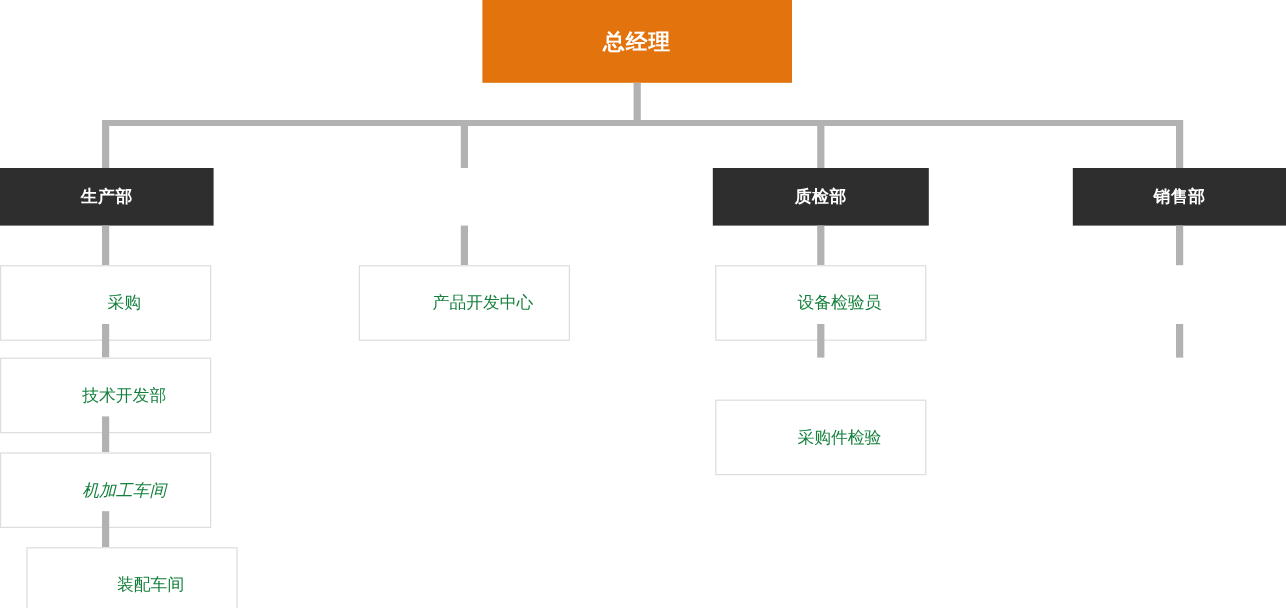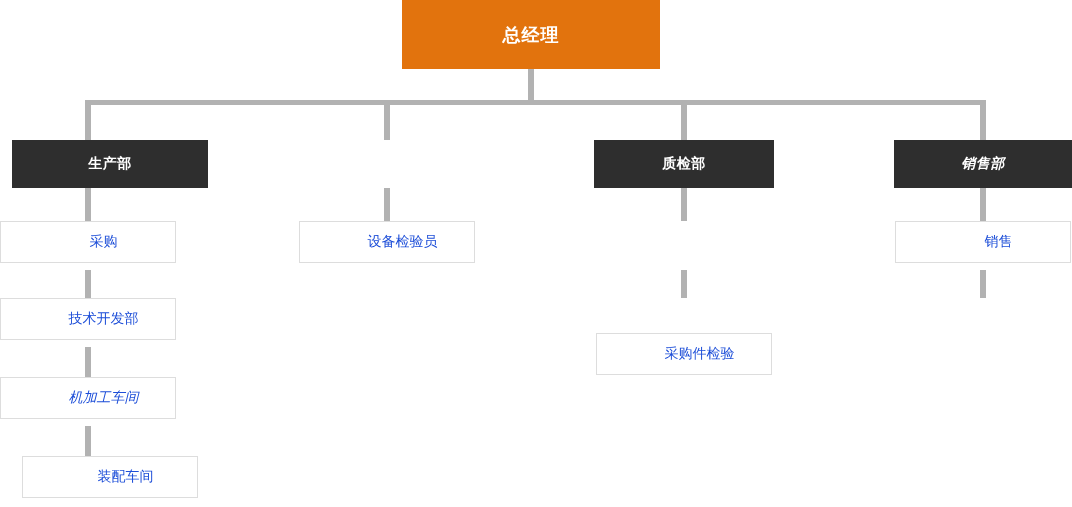--- a/index.html
+++ b/index.html
@@ -33,24 +33,24 @@
   }
   .dept {
     top: 140px; height: 48px;
     background: #2e2e2e;
     color: #ffffff;
     font-size: 14px;
     font-weight: 600;
     letter-spacing: 0.5px;
   }
   .child {
-    height: 42px;
+    height: 63px;
     background: #ffffff;
     border: 1px solid #dddddd;
-    color: #1d4ed8;
+    color: #15803d;
     font-size: 14px;
     padding-left: 31px;
   }
   .conn {
     position: absolute;
     background: #b2b2b2;
   }
 </style>
 </head>
 <body>
@@ -59,37 +59,37 @@
 
   <div class="node root">总经理</div>
 
   <div class="conn" style="left:528px; top:69px; width:6px; height:31px;"></div>
   <div class="conn" style="left:85px; top:100px; width:901px; height:5px;"></div>
   <div class="conn" style="left:85px; top:105px; width:6px; height:35px;"></div>
   <div class="conn" style="left:384px; top:105px; width:6px; height:35px;"></div>
   <div class="conn" style="left:681px; top:105px; width:6px; height:35px;"></div>
   <div class="conn" style="left:980px; top:105px; width:6px; height:35px;"></div>
 
-  <div class="node dept" style="left:12px; width:196px;">生产部</div>
+  <div class="node dept" style="left:0; width:178px;">生产部</div>
   <div class="node dept" style="left:594px; width:180px;">质检部</div>
-  <div class="node dept" style="left:894px; width:178px;font-style:italic;">销售部</div>
+  <div class="node dept" style="left:894px; width:178px;">销售部</div>
 
   <div class="conn" style="left:85px; top:188px; width:6px; height:33px;"></div>
   <div class="node child" style="left:0; top:221px; width:176px;">采购</div>
   <div class="conn" style="left:85px; top:270px; width:6px; height:28px;"></div>
   <div class="node child" style="left:0; top:298px; width:176px;">技术开发部</div>
   <div class="conn" style="left:85px; top:347px; width:6px; height:30px;"></div>
   <div class="node child" style="left:0; top:377px; width:176px;font-style:italic;">机加工车间</div>
   <div class="conn" style="left:85px; top:426px; width:6px; height:30px;"></div>
   <div class="node child" style="left:0; top:456px; width:176px;margin-left:22px;">装配车间</div>
 
   <div class="conn" style="left:384px; top:188px; width:6px; height:33px;"></div>
-  <div class="node child" style="left:299px; top:221px; width:176px;">设备检验员</div>
+  <div class="node child" style="left:299px; top:221px; width:176px;">产品开发中心</div>
 
   <div class="conn" style="left:681px; top:188px; width:6px; height:33px;"></div>
+  <div class="node child" style="left:596px; top:221px; width:176px;">设备检验员</div>
   <div class="conn" style="left:681px; top:270px; width:6px; height:28px;"></div>
   <div class="node child" style="left:596px; top:298px; width:176px;margin-top:35px;">采购件检验</div>
 
   <div class="conn" style="left:980px; top:188px; width:6px; height:33px;"></div>
-  <div class="node child" style="left:895px; top:221px; width:176px;">销售</div>
   <div class="conn" style="left:980px; top:270px; width:6px; height:28px;"></div>
 
 </div>
 
 </body></html>

